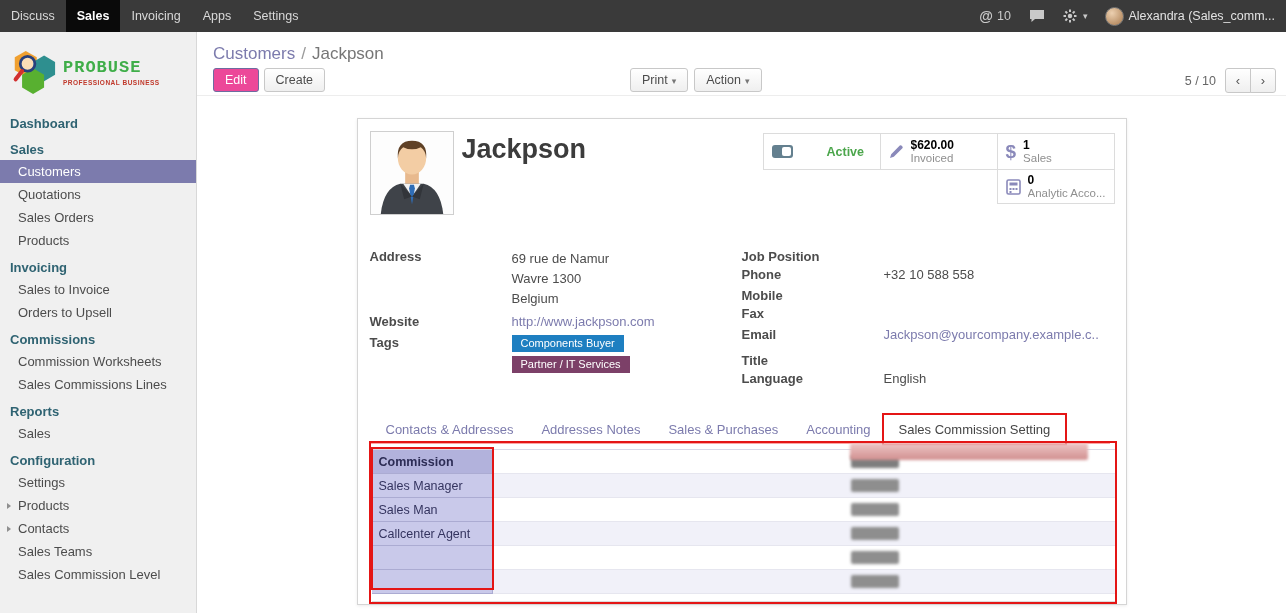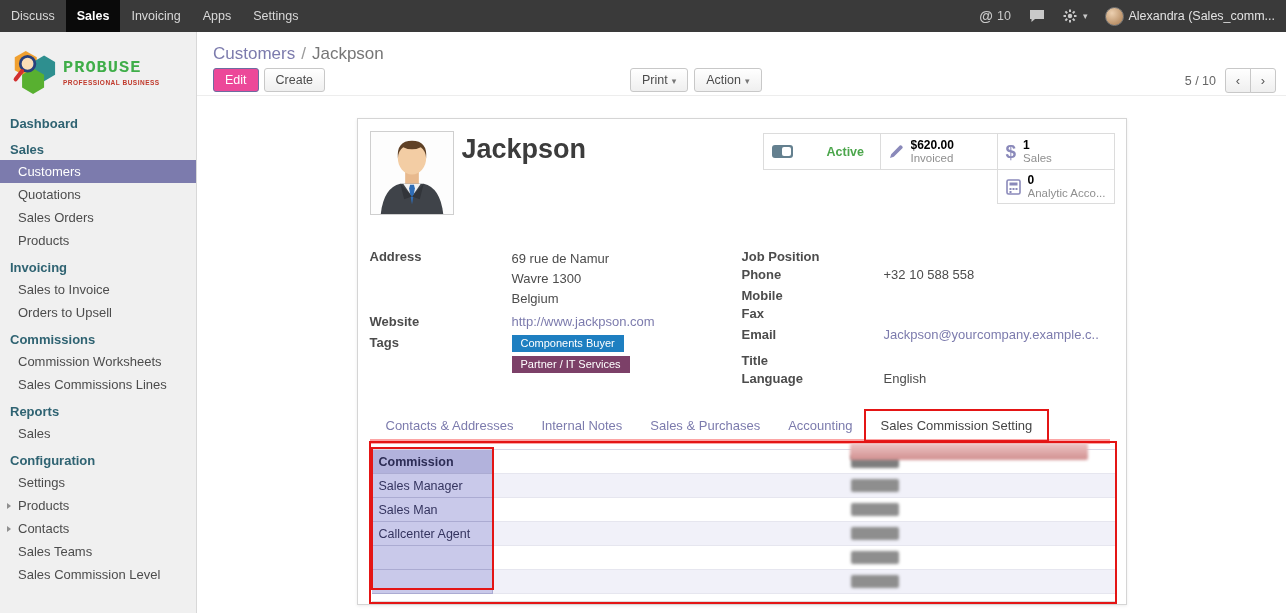--- a/index.html
+++ b/index.html
@@ -87,21 +87,21 @@
   .fval { color:#4c4c4c; }
   .fval .line { line-height:20px; }
   .link { color:#7c7bad; }
   .frow.gap-s { margin-top:5px; }
   .frow.gap-m { margin-top:10px; }
   .pills { display:flex; flex-direction:column; gap:4px; align-items:flex-start; }
   .pill { color:#fff; font-size:11px; padding:2px 9px 3px; border-radius:0; line-height:12px; }
 
   
   .tabs { position:absolute; left:12px; right:16px; top:297px; height:28px;
-    border-bottom:5px solid #fca5a5; display:flex; align-items:flex-end; padding-left:2px; }
+    border-bottom:3px solid #fca5a5; display:flex; align-items:flex-start; padding-left:2px; }
   .tab { padding:0 14px; line-height:27px; color:#7c7bad; font-size:13px; white-space:nowrap; }
   .tab.active { color:#454545; background:#fff; outline:2px solid #e41515; outline-offset:1px; }
 
   
   .ctable { position:absolute; left:14px; top:330px; width:743px; font-size:12.5px; border-top:1px solid #d9d9e6; }
   .crow { position:relative; height:24px; border-bottom:1px solid #e6e6ef; background:#fff; }
   .crow.alt { background:#f1f1f9; }
   .cell-level { position:absolute; left:0; top:0; width:121px; height:24px; line-height:24px; padding:0 7px;
     background:#c9c9ea; color:#34345f; border-right:1px solid #ababd2; border-bottom:1px solid #ababd2; }
   .crow.chead .cell-level { background:#b2b2dc; font-weight:bold; color:#2c2c55; }
@@ -329,21 +329,21 @@
           </div>
           <div class="frow">
             <label>Language</label>
             <span class="fval">English</span>
           </div>
         </div>
       </div>
 
       <div class="tabs">
         <a class="tab">Contacts &amp; Addresses</a>
-        <a class="tab">Internal Notes</a>
+        <a class="tab">Addresses Notes</a>
         <a class="tab">Sales &amp; Purchases</a>
         <a class="tab">Accounting</a>
         <a class="tab active">Sales Commission Setting</a>
       </div>
 
       <div class="ctable">
         <div class="crow chead">
           <div class="cell-level">Commission Level</div>
           <div class="gblur"></div>
           <div class="pblur"></div>

